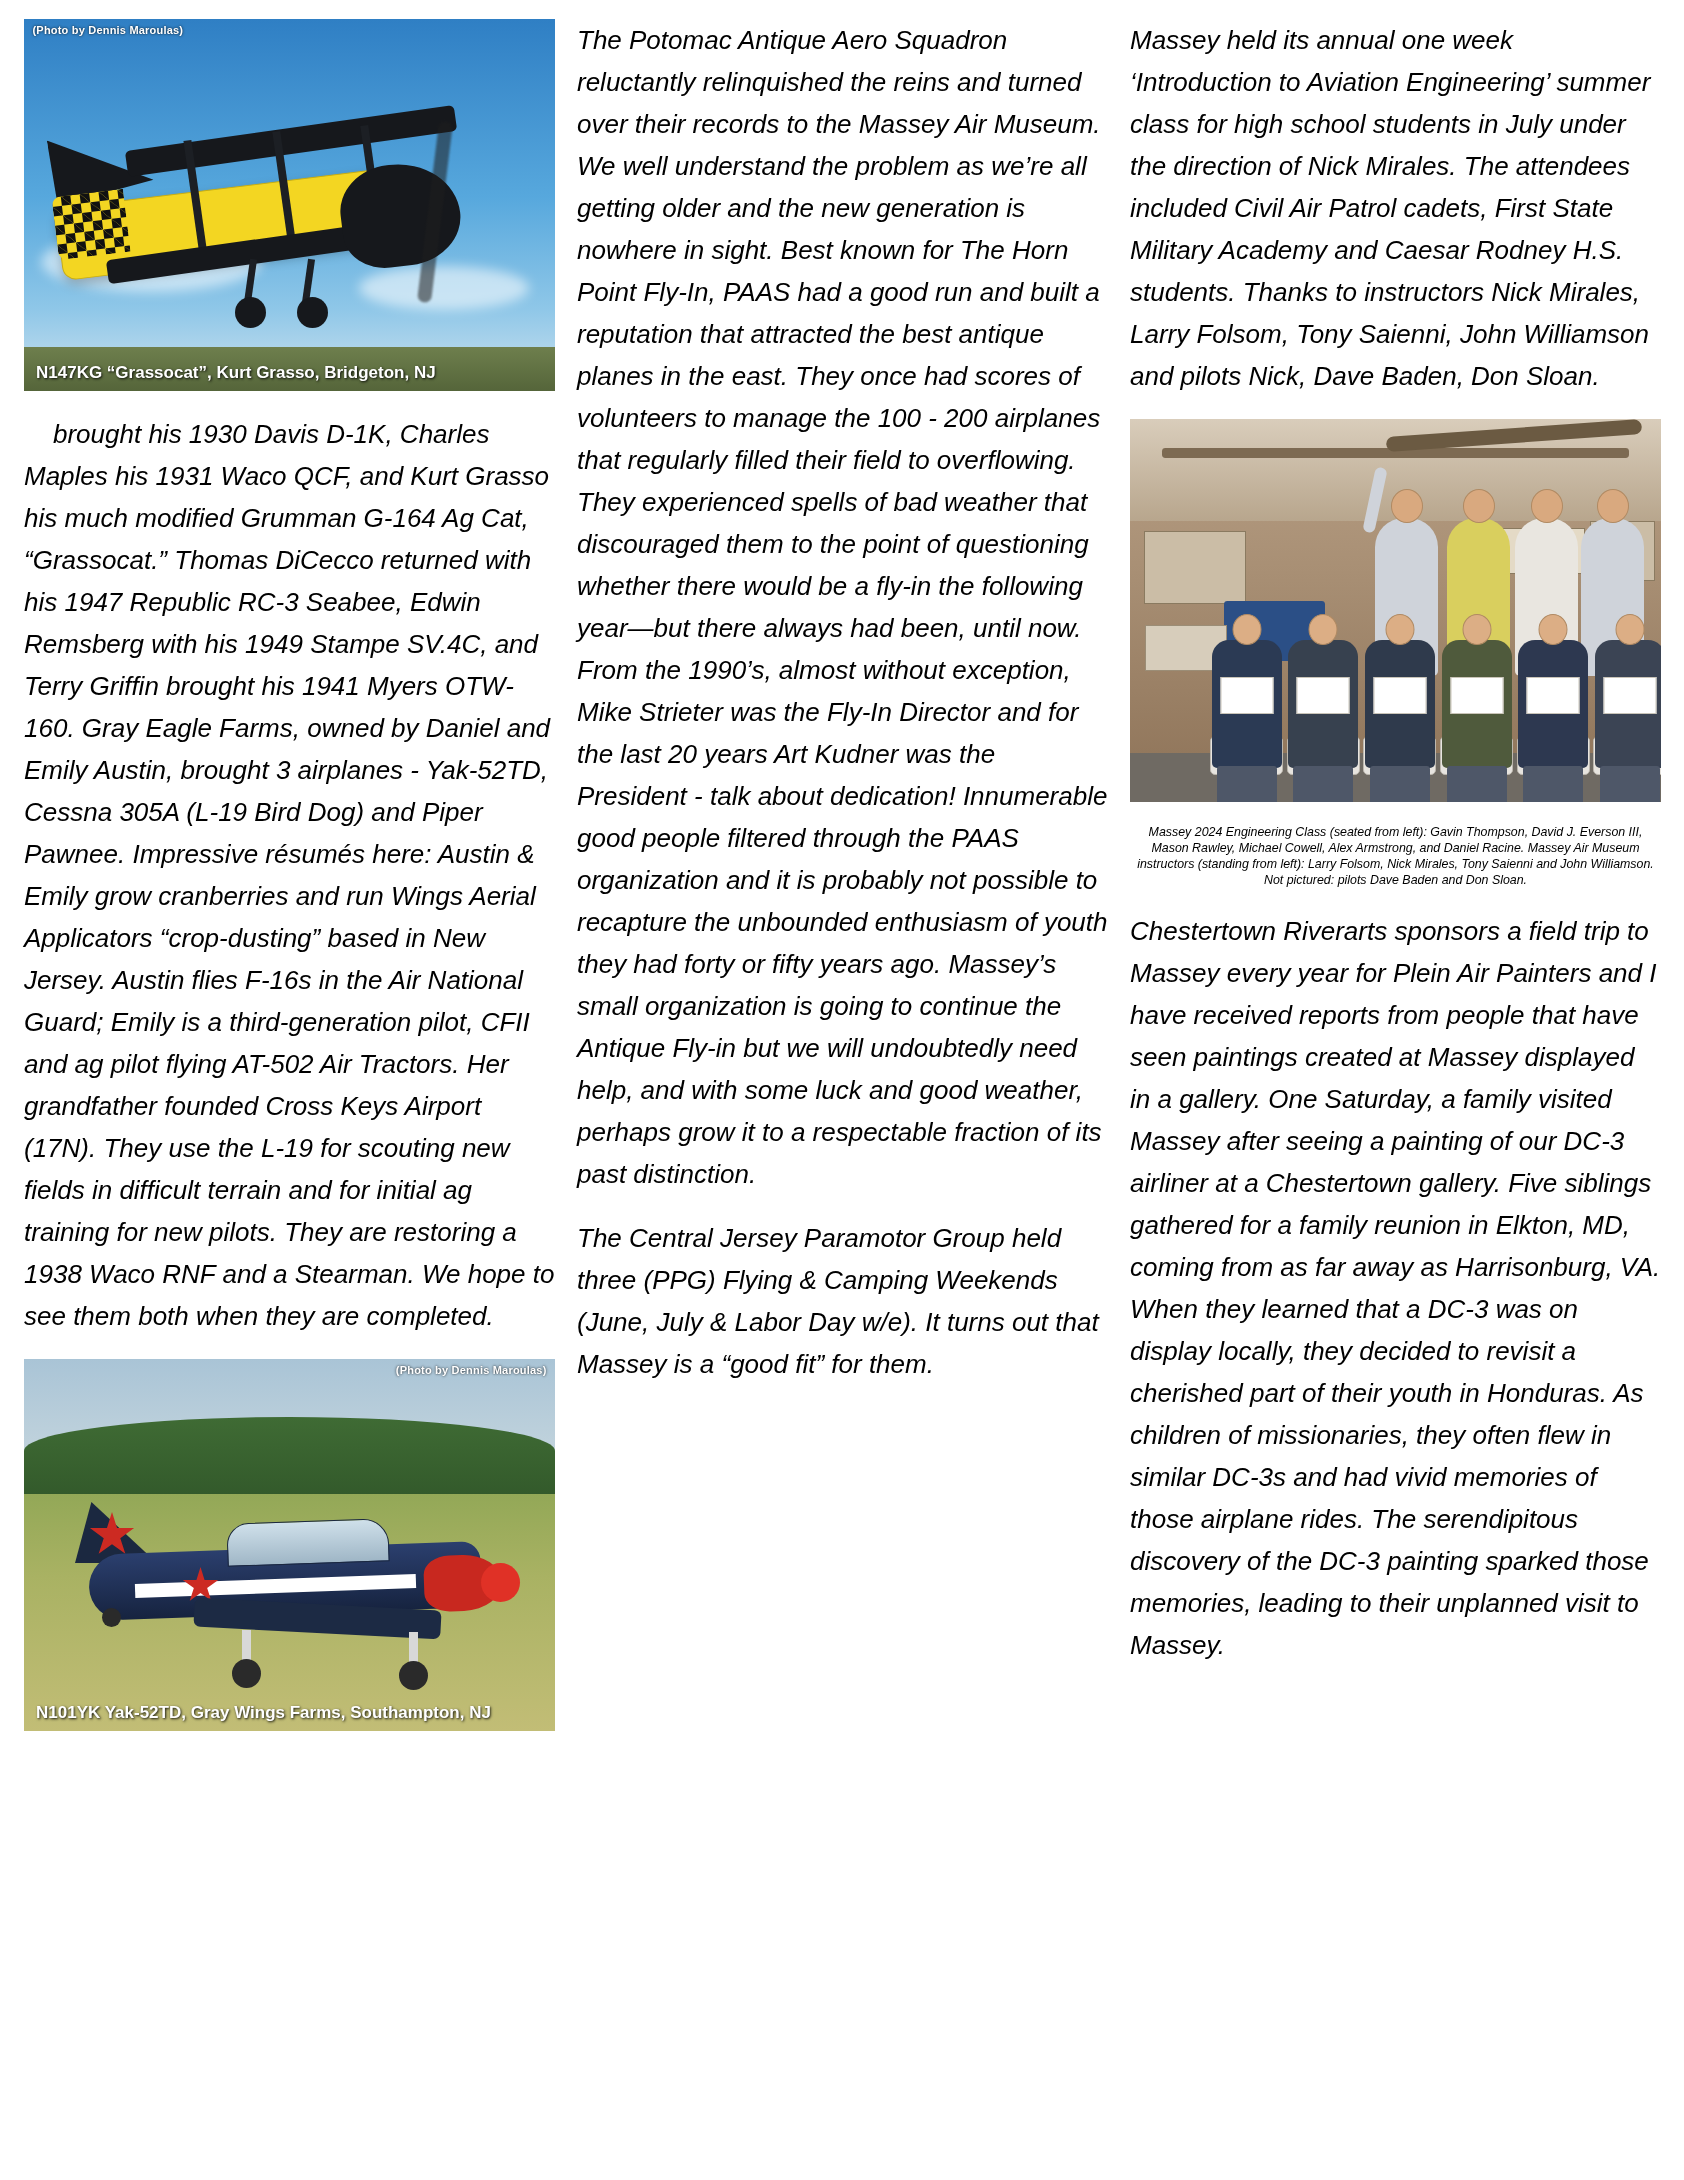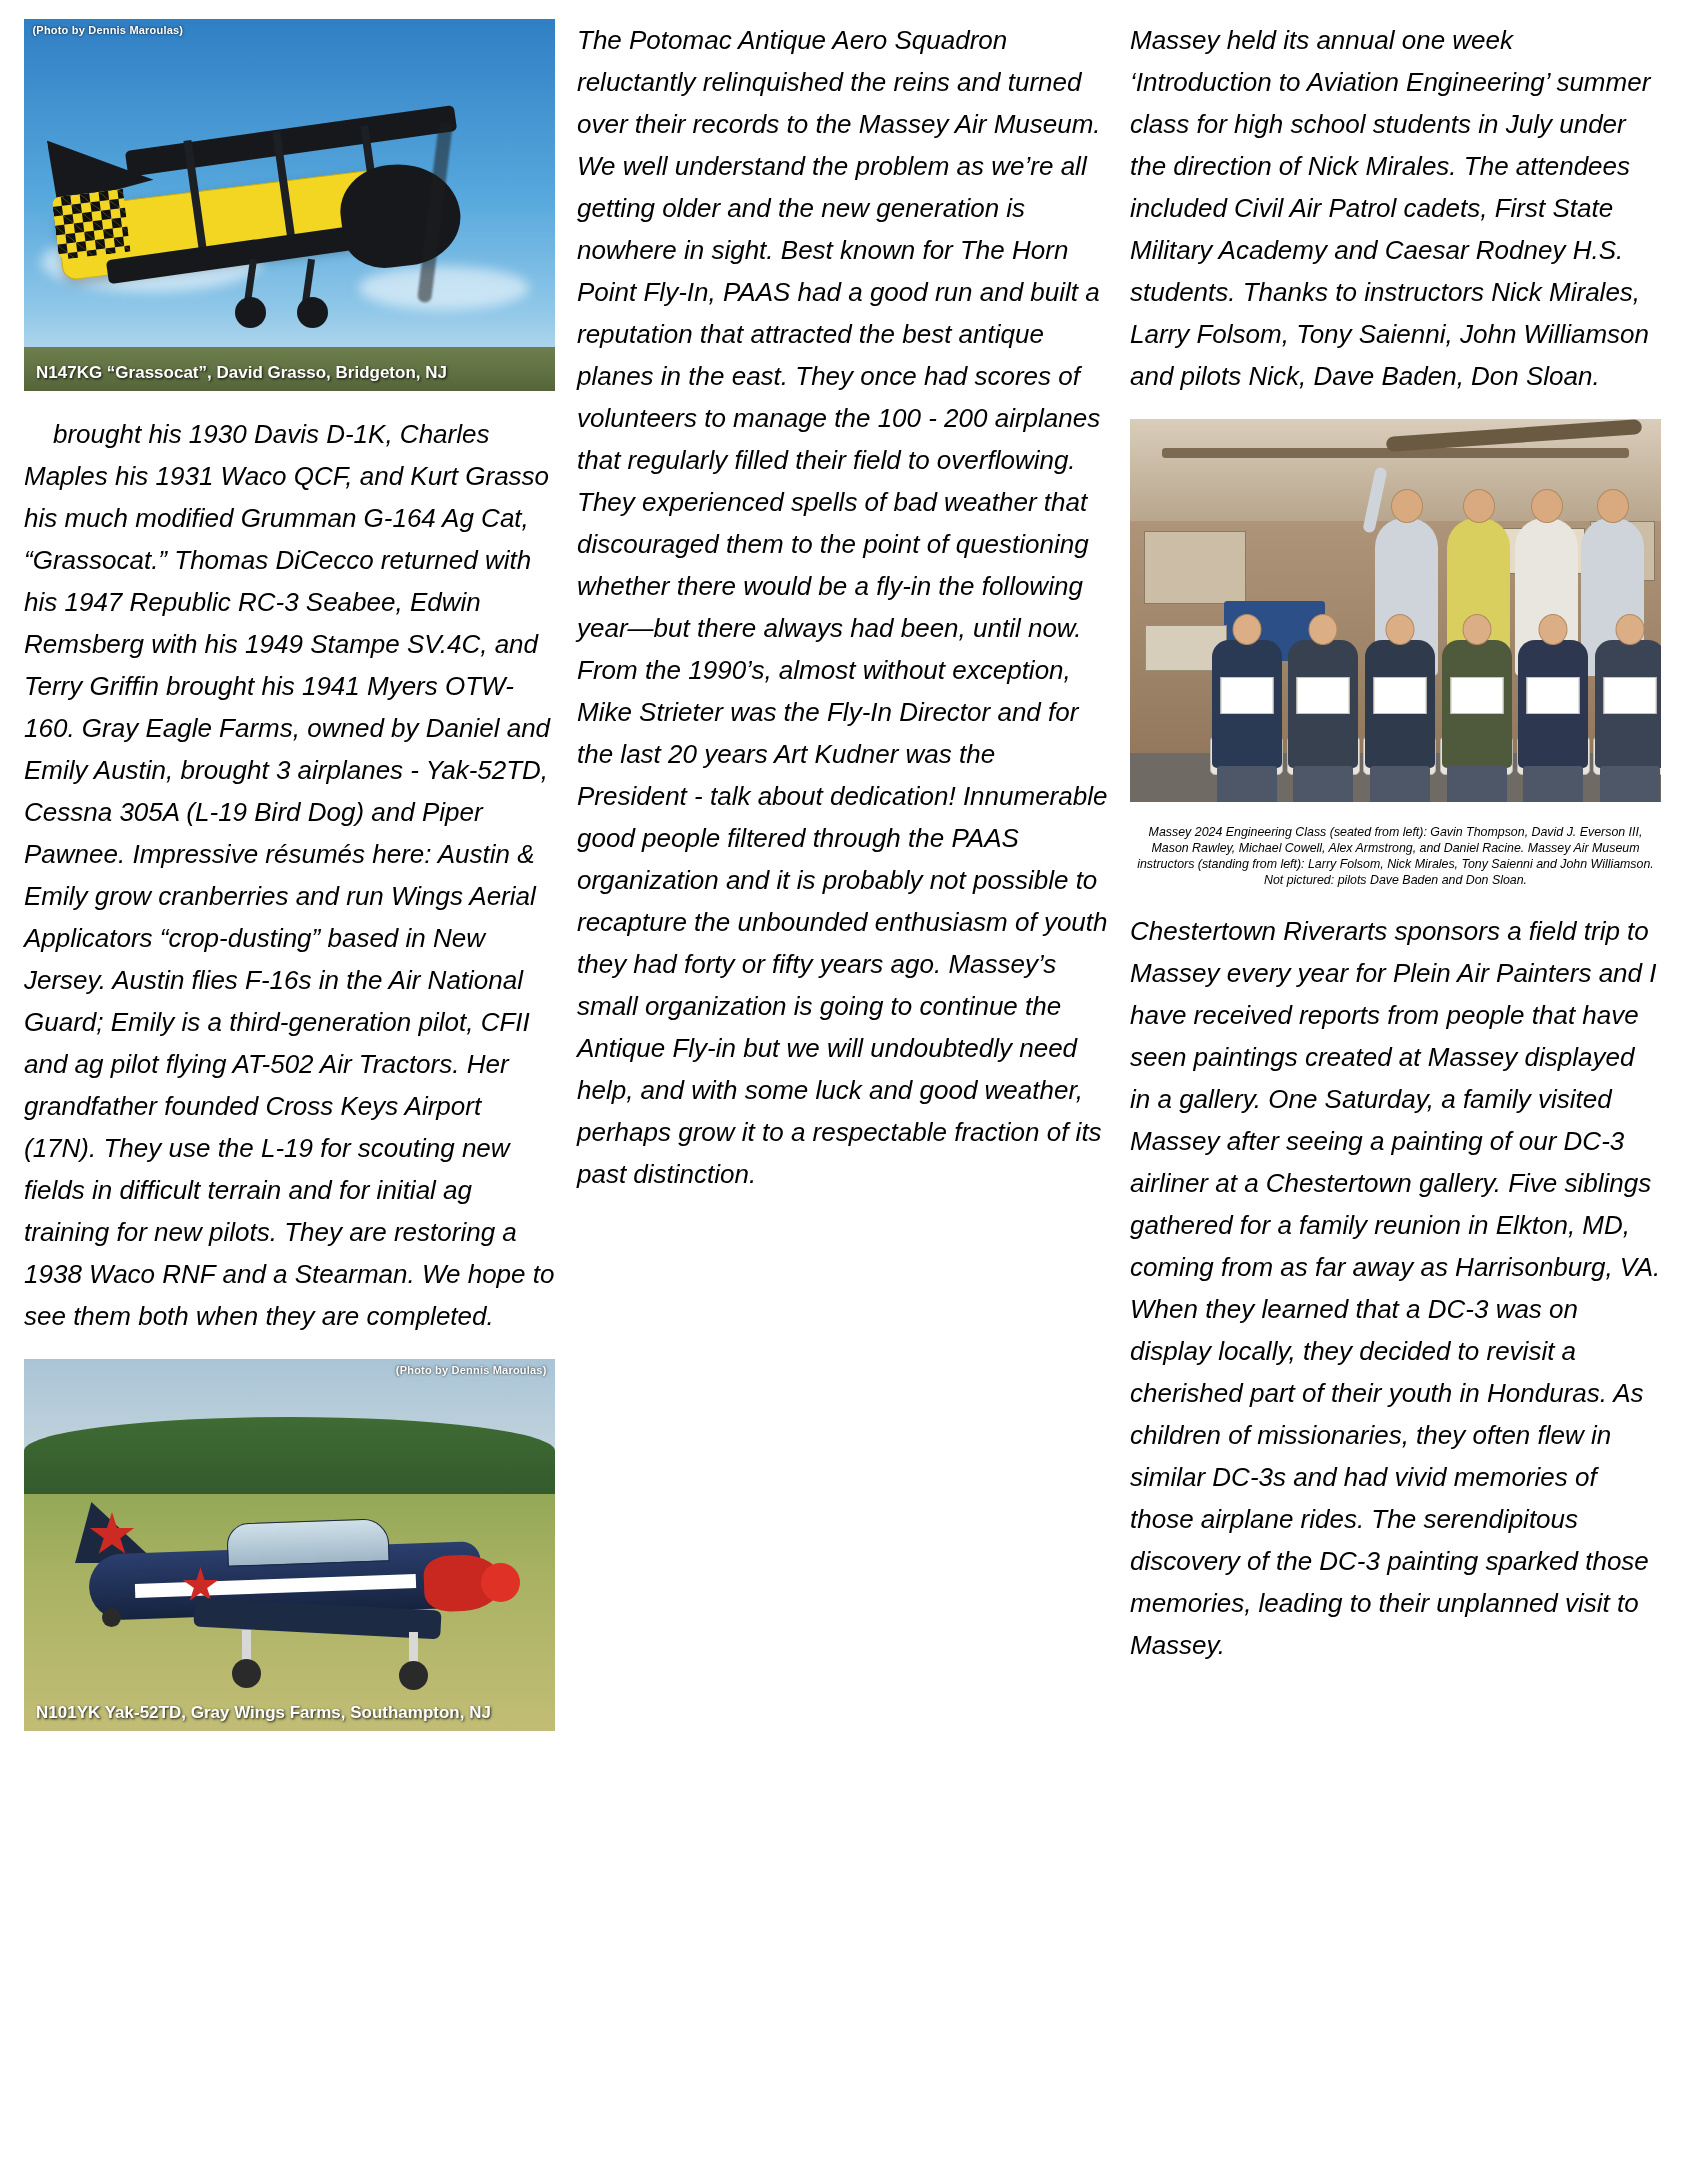--- a/index.html
+++ b/index.html
@@ -343,21 +343,21 @@
         <div class="strut s2"></div>
         <div class="strut s3"></div>
         <div class="wing-lower"></div>
         <div class="cowl"></div>
         <div class="prop"></div>
         <div class="gear g1"></div>
         <div class="gear g2"></div>
         <div class="wheel w1"></div>
         <div class="wheel w2"></div>
         <div class="credit left">(Photo by Dennis Maroulas)</div>
-        <div class="caption-over">N147KG “Grassocat”, David Grasso, Bridgeton, NJ</div>
+        <div class="caption-over">N147KG “Grassocat”, Kurt Grasso, Bridgeton, NJ</div>
       </div>
 
       <p class="indent">brought his 1930 Davis D-1K, Charles Maples his 1931 Waco QCF, and Kurt Grasso his much modified Grumman G-164 Ag Cat, “Grassocat.”  Thomas DiCecco returned with his 1947 Republic RC-3 Seabee, Edwin Remsberg with his 1949 Stampe SV.4C, and Terry Griffin brought his 1941 Myers OTW-160. Gray Eagle Farms, owned by Daniel and Emily Austin, brought 3 airplanes - Yak-52TD, Cessna 305A (L-19 Bird Dog) and Piper Pawnee. Impressive résumés here: Austin &amp; Emily grow cranberries and run Wings Aerial Applicators “crop-dusting” based in New Jersey. Austin flies F-16s in the Air National Guard; Emily is a third-generation pilot, CFII and ag pilot flying AT-502 Air Tractors. Her grandfather founded Cross Keys Airport (17N). They use the L-19 for scouting new fields in difficult terrain and for initial ag training for new pilots. They are restoring a 1938 Waco RNF and a Stearman. We hope to see them both when they are completed.</p>
 
       <div class="photo ph3">
         <div class="treeline"></div>
         <div class="field"></div>
         <div class="tailfin"></div>
         <div class="star st1"></div>
         <div class="fuselage"></div>
@@ -373,20 +373,21 @@
         <div class="wheel w2"></div>
         <div class="tailwheel"></div>
         <div class="credit right">(Photo by Dennis Maroulas)</div>
         <div class="caption-over">N101YK Yak-52TD, Gray Wings Farms, Southampton, NJ</div>
       </div>
 
     </div>
 
     <div class="col">
       <p>The Potomac Antique Aero Squadron reluctantly relinquished the reins and turned over their records to the Massey Air Museum. We well understand the problem as we’re all getting older and the new generation is nowhere in sight. Best known for The Horn Point Fly-In, PAAS had a good run and built a reputation that attracted the best antique planes in the east. They once had scores of volunteers to manage the 100 - 200 airplanes that regularly filled their field to overflowing. They experienced spells of bad weather that discouraged them to the point of questioning whether there would be a fly-in the following year—but there always had been, until now. From the 1990’s, almost without exception, Mike Strieter was the Fly-In Director and for the last 20 years Art Kudner was the President - talk about dedication! Innumerable good people filtered through the PAAS organization and it is probably not possible to recapture the unbounded enthusiasm of youth they had forty or fifty years ago. Massey’s small organization is going to continue the Antique Fly-in but we will undoubtedly need help, and with some luck and good weather, perhaps grow it to a respectable fraction of its past distinction.</p>
+      <p>The Central Jersey Paramotor Group held three (PPG) Flying &amp; Camping Weekends (June, July &amp; Labor Day w/e). It turns out that Massey is a “good fit” for them.</p>
     </div>
 
     <div class="col">
       <p>Massey held its annual one week ‘Introduction to Aviation Engineering’ summer class for high school students in July under the direction of Nick Mirales. The attendees included Civil Air Patrol cadets, First State Military Academy and Caesar Rodney H.S. students. Thanks to instructors Nick Mirales, Larry Folsom, Tony Saienni, John Williamson and pilots Nick, Dave Baden, Don Sloan.</p>
 
       <div class="photo ph2">
         <div class="ceiling"></div>
         <div class="beam"></div>
         <div class="propdeco"></div>
         <div class="wallboard wb1"></div>

